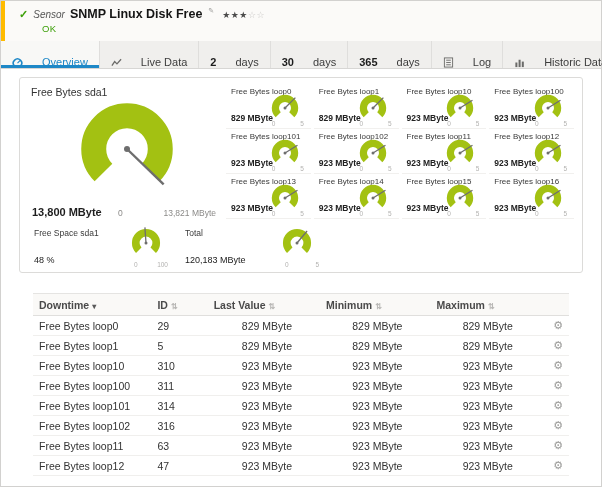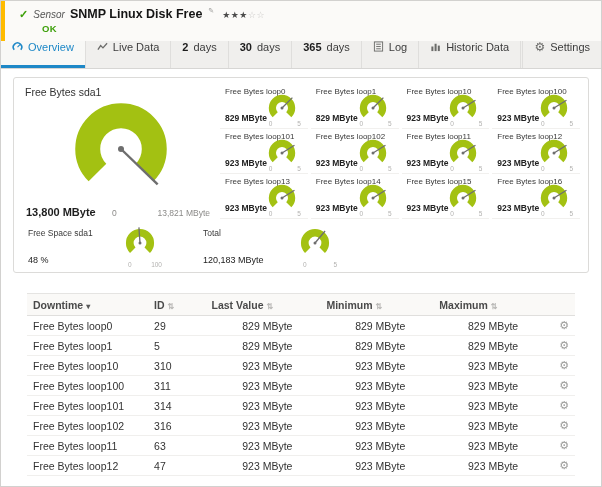--- a/index.html
+++ b/index.html
@@ -11,55 +11,55 @@
 .header{position:relative;height:40px;background:#fbfaf8;padding:6px 10px 0 18px;flex:0 0 auto}
 .accent{position:absolute;left:0;top:0;width:4px;height:40px;background:var(--accent_strip)}
 .hrow{display:flex;align-items:baseline;gap:5px}
 .check{font-size:11px;font-weight:bold;color:var(--ok_green)}
 .kind{font-style:italic;font-size:10px;color:#555}
 .title{font-size:12.5px;font-weight:bold;color:#151515}
 .editmark{font-size:7px;color:#9a9a98;align-self:flex-start;margin-left:1px}
 .stars{font-size:9px;margin-left:3px;letter-spacing:.5px;cursor:pointer}
 .stars b{color:#4b4b4b;font-weight:normal}
 .stars i{color:#c9c8c6;font-style:normal}
-.status{margin:2px 0 0 23px;font-size:9.5px;font-weight:bold;letter-spacing:.3px;color:var(--ok_green)}
+.status{margin:2px 0 0 23px;font-size:9.5px;font-weight:normal;letter-spacing:.3px;color:var(--ok_green)}
 
 
 .tabs{flex:0 0 auto;display:flex;height:28px;background:#f0efed;border-bottom:1px solid #d7d6d4;font-size:11px;color:#3c3c3c}
-.tab{display:flex;align-items:flex-start;gap:5px;padding:0 11px;border-right:1px solid #dfdedc;cursor:pointer;white-space:nowrap}
+.tab{display:flex;align-items:flex-end;gap:19px;padding:0 11px;border-right:1px solid #dfdedc;cursor:pointer;white-space:nowrap}
 .tab.right{margin-left:auto;border-left:1px solid #dfdedc;border-right:none}
 .tab .num{font-weight:bold;color:#1c1c1c}
 .tab .icon{display:flex;color:#6b6b69;line-height:0}
 .tab .icon svg{width:11px;height:11px}
 .tab.active{background:#f8f8f6;box-shadow:inset 0 -3px 0 var(--accent_blue);color:var(--accent_blue)}
 .tab.active .icon{color:var(--accent_blue)}
 
 
-.main{flex:1;background:#fff;padding:8px 12px;overflow:hidden}
+.main{flex:1;background:#fff;padding:8px 18px;overflow:hidden}
 
 
 .gauges{border:1px solid #dcdbd9;border-radius:3px;background:#fff;padding:6px 8px 4px}
 .g-top{display:flex}
 .main-gauge{width:198px;height:136px;position:relative;flex:0 0 auto}
 .main-gauge .t{font-size:10.5px;color:#333;padding:2px 0 0 3px}
 .main-gauge .gauge{position:absolute;left:50%;top:13px;transform:translateX(-50%);line-height:0}
 .main-gauge .bottomline{position:absolute;left:4px;right:4px;bottom:2px;height:13px;font-size:8.5px;color:#8b8a88}
 .main-gauge .v{position:absolute;left:0;bottom:0;font-size:11px;font-weight:bold;color:#1e1e1e}
 .main-gauge .smin{position:absolute;left:86px;bottom:0}
 .main-gauge .smax{position:absolute;right:6px;bottom:0}
 .gauge svg{display:block}
 
 .mini-grid{flex:1;display:grid;grid-template-columns:repeat(4,1fr);grid-auto-rows:45px;column-gap:3px}
 .mini{position:relative;border-bottom:1px solid #f1f0ee;overflow:hidden;cursor:pointer}
 .mini .t{font-size:8px;color:#3a3a3a;padding:3px 0 0 5px;white-space:nowrap}
 .mini .gauge{position:absolute;right:11px;top:9px;line-height:0}
 .mini .v{position:absolute;left:5px;bottom:5px;font-size:8.5px;font-weight:bold;color:#222}
 .mini .scale{position:absolute;right:7px;bottom:1px;width:32px;display:flex;justify-content:space-between;font-size:6.5px;color:#b3b2b0}
 
-.g-bottom{display:flex;gap:25px;padding:5px 0 0 6px;height:48px}
+.g-bottom{display:flex;gap:1px;padding:5px 0 0 6px;height:48px}
 .wide{position:relative;width:150px;border-bottom:none}
 .wide .t{font-size:8.5px;color:#3a3a3a;padding:3px 0 0 0}
 .wide .v{position:absolute;left:0;bottom:3px;font-size:9px;font-weight:normal;color:#222}
 .wide .gauge{position:absolute;right:22px;top:2px;line-height:0}
 .wide .scale{position:absolute;right:16px;bottom:0;width:34px;display:flex;justify-content:space-between;font-size:6.5px;color:#b3b2b0}
 
 
 .tablewrap{margin:20px 14px 0}
 table{width:100%;border-collapse:collapse;font-size:10.5px;color:#333;table-layout:fixed}
 thead th{text-align:left;font-weight:bold;color:#4a4a4a;background:#faf9f7;border-top:1px solid #e5e4e2;border-bottom:1px solid #e0dfdd;padding:5px 6px 4px;cursor:pointer;white-space:nowrap}

